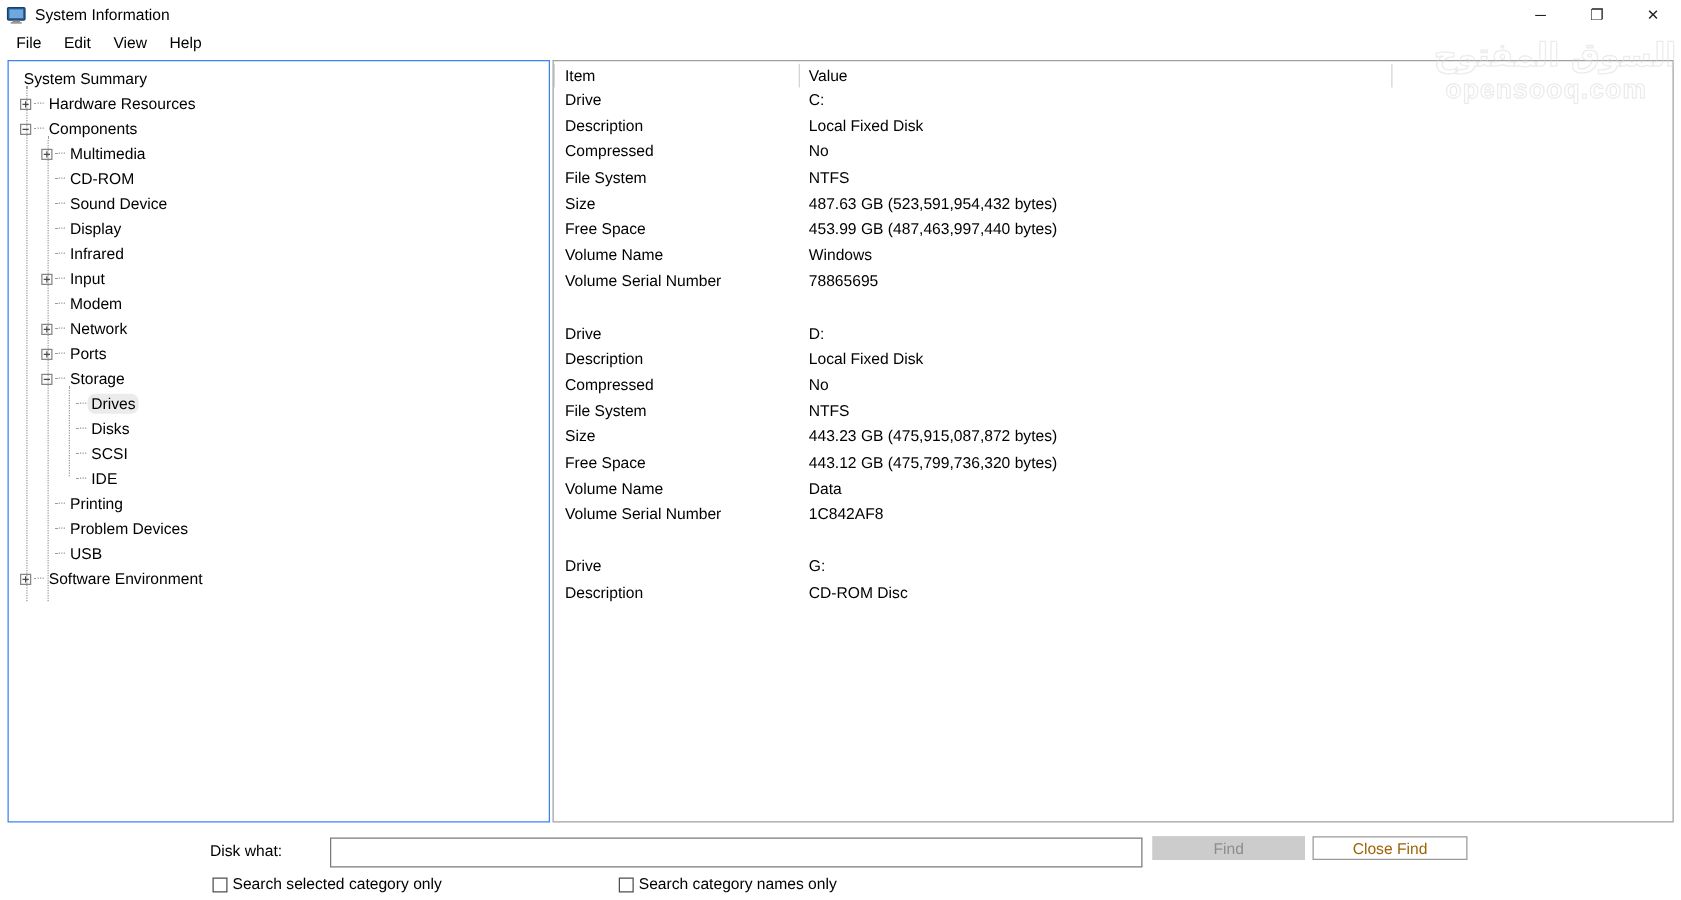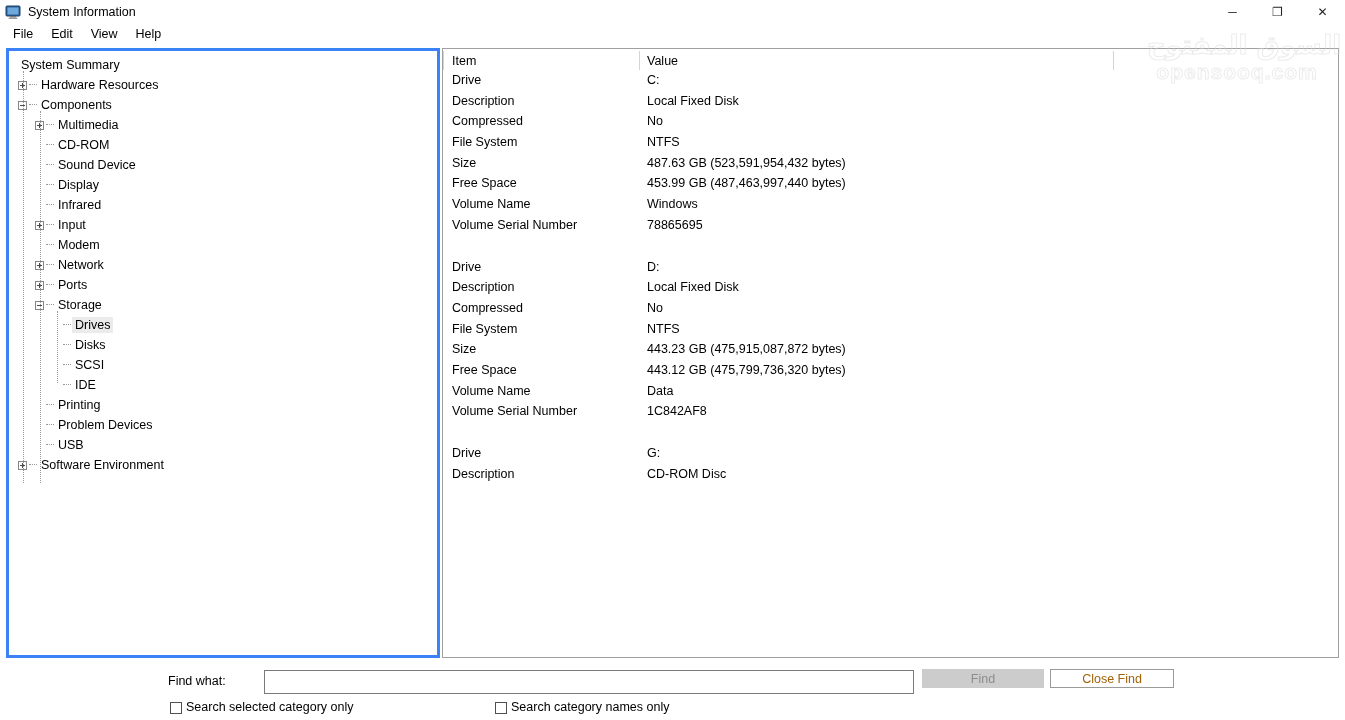--- a/index.html
+++ b/index.html
@@ -75,21 +75,21 @@
     position: absolute;
     left: 6px;
     top: 48px;
     width: 1333px;
     height: 610px;
     display: flex;
   }
   .tree-panel {
     width: 434px;
     height: 610px;
-    border: 3px solid #3b82f6;
+    border: 1px solid #3b82f6;
     background: #ffffff;
     box-sizing: border-box;
     overflow: hidden;
     position: relative;
   }
   .detail-panel {
     flex: 1;
     height: 610px;
     border: 1px solid #a0a0a0;
     border-left: 1px solid #a0a0a0;
@@ -113,20 +113,21 @@
     white-space: nowrap;
   }
   .tree-label {
     font-size: 12.5px;
     color: #000;
     padding: 0 3px;
     line-height: 16px;
   }
   .tree-row.selected .tree-label {
     background: #ebebeb;
+    border-radius: 6px;
   }
   .expander {
     width: 9px;
     height: 9px;
     border: 1px solid #868686;
     background: #fdfdfd;
     box-sizing: border-box;
     position: relative;
     flex: none;
     margin-right: 2px;
@@ -578,21 +579,21 @@
         <div class="detail-row">
           <span class="cell-item">Description</span>
           <span class="cell-value">CD-ROM Disc</span>
         </div>
       </div>
   </div>
 </div>
 
 <div class="findbar">
   <div class="find-row1">
-    <span class="find-label">Find what:</span>
+    <span class="find-label">Disk what:</span>
     <input class="find-input" type="text" placeholder="" style="">
     <div class="btn btn-find">Find</div>
     <div class="btn btn-close-find">Close Find</div>
   </div>
   <div class="find-row2">
     <label class="cb-wrap cb1">
       <span class="cb-box"></span>
       <span>Search selected category only</span>
     </label>
     <label class="cb-wrap cb2">

